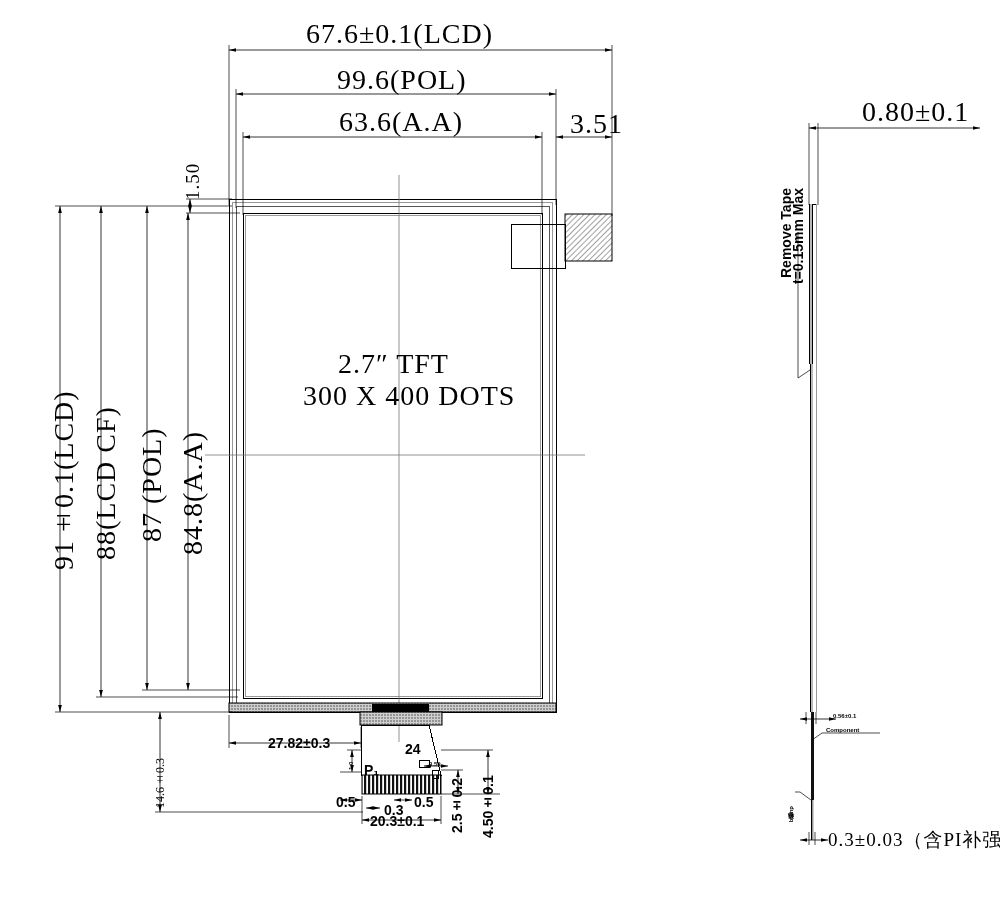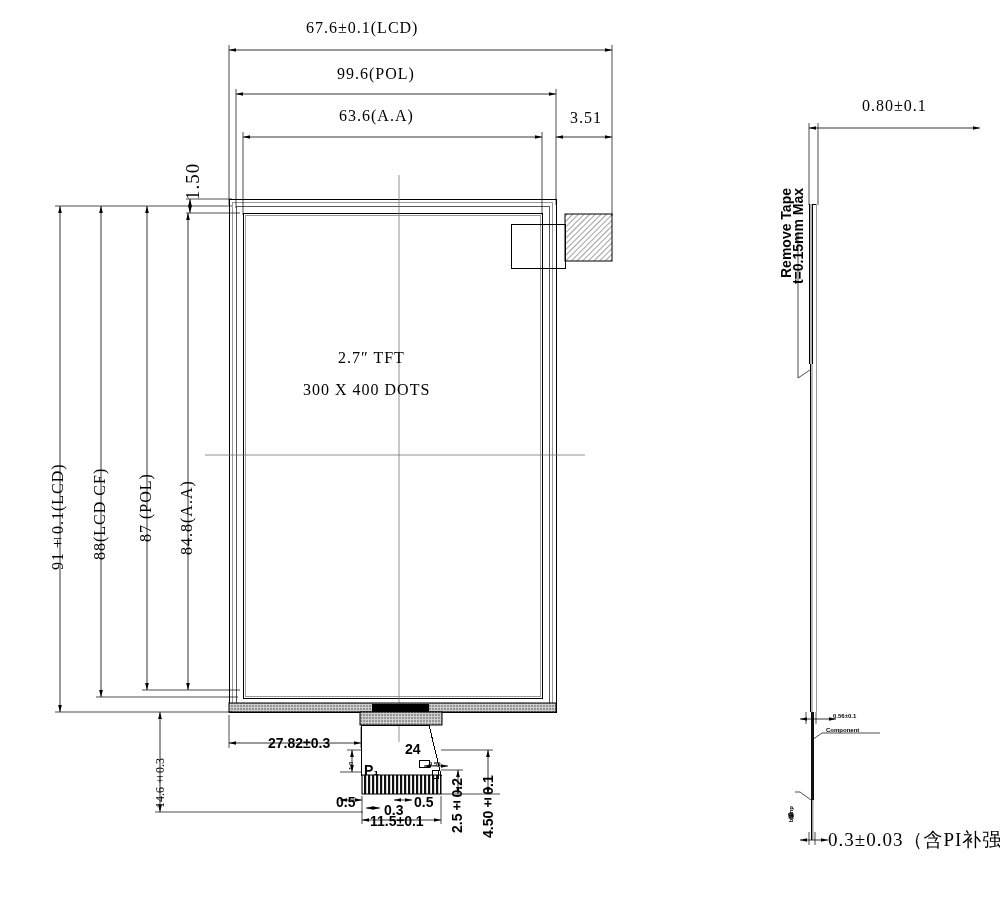--- a/index.html
+++ b/index.html
@@ -3,21 +3,21 @@
 <meta charset="utf-8">
 <style>
   html,body{margin:0;padding:0;background:#ffffff;}
   body{width:1000px;height:900px;overflow:hidden;
        font-family:"Liberation Serif", serif; color:#000;}
   #sheet{position:relative;width:1000px;height:900px;}
 
   .lbl{position:absolute;white-space:nowrap;line-height:1;}
   .vert-rot{writing-mode:vertical-rl; transform:rotate(180deg);}
 
-  .big{font-size:16px;letter-spacing:1px;}
+  .big{font-size:28px;letter-spacing:1px;}
   .mid{font-size:19px;letter-spacing:1px;}
   .sm{font-size:12px;}
   .xs{font-size:14px;font-family:"Liberation Sans",sans-serif;font-weight:bold;}
   .xxs{font-size:6px;font-family:"Liberation Sans",sans-serif;font-weight:bold;}
 
   svg{position:absolute;left:0;top:0;overflow:visible;}
   .stroke{stroke:#000;stroke-width:1;fill:none;shape-rendering:crispEdges;}
   .stroke-g{stroke:#999;stroke-width:1;fill:none;shape-rendering:crispEdges;}
   .stroke-d{stroke:#555;stroke-width:1;fill:none;shape-rendering:crispEdges;}
   .dimline{stroke:#000;stroke-width:0.8;fill:none;}
@@ -189,21 +189,21 @@
   <div class="lbl big" style="left:338px;top:350px;">2.7″ TFT</div>
   <div class="lbl big" style="left:303px;top:382px;">300 X 400 DOTS</div>
 
   <div class="lbl xs" style="left:268px;top:736px;">27.82±0.3</div>
   <div class="lbl xs" style="left:364px;top:763px;">P₁</div>
   <div class="lbl xs" style="left:405px;top:742px;">24</div>
   <div class="lbl xxs" style="left:429px;top:761px;">0.59</div>
   <div class="lbl xs" style="left:336px;top:795px;">0.5</div>
   <div class="lbl xs" style="left:414px;top:795px;">0.5</div>
   <div class="lbl xs" style="left:384px;top:803px;">0.3</div>
-  <div class="lbl xs" style="left:370px;top:814px;">11.5±0.1</div>
+  <div class="lbl xs" style="left:370px;top:814px;">20.3±0.1</div>
   <div class="lbl xxs vert-rot" style="left:348px;top:750px;height:20px;">1.0</div>
   <div class="lbl xs vert-rot" style="left:450px;top:775px;height:58px;">2.5±0.2</div>
   <div class="lbl xs vert-rot" style="left:481px;top:768px;height:70px;">4.50±0.1</div>
 
   <div class="lbl big" style="left:862px;top:98px;">0.80±0.1</div>
   <div class="lbl xs vert-rot" style="left:779px;top:200px;height:78px;">Remove Tape</div>
   <div class="lbl xs vert-rot" style="left:791px;top:200px;height:84px;">t=0.15mm Max</div>
   <div class="lbl xxs" style="left:833px;top:713px;">0.56±0.1</div>
   <div class="lbl xxs" style="left:826px;top:727px;">Component</div>
   <div class="lbl xxs vert-rot" style="left:788px;top:782px;height:42px;">补强 bump</div>

